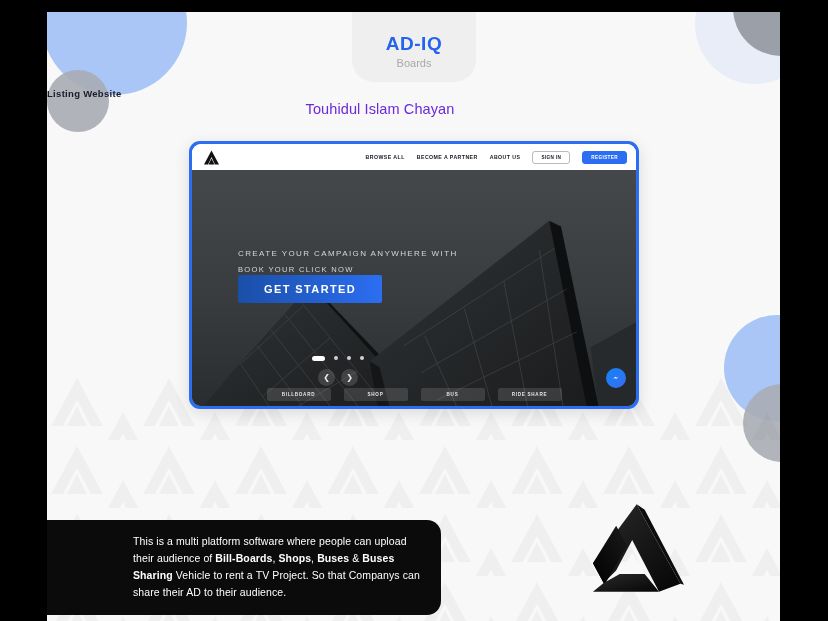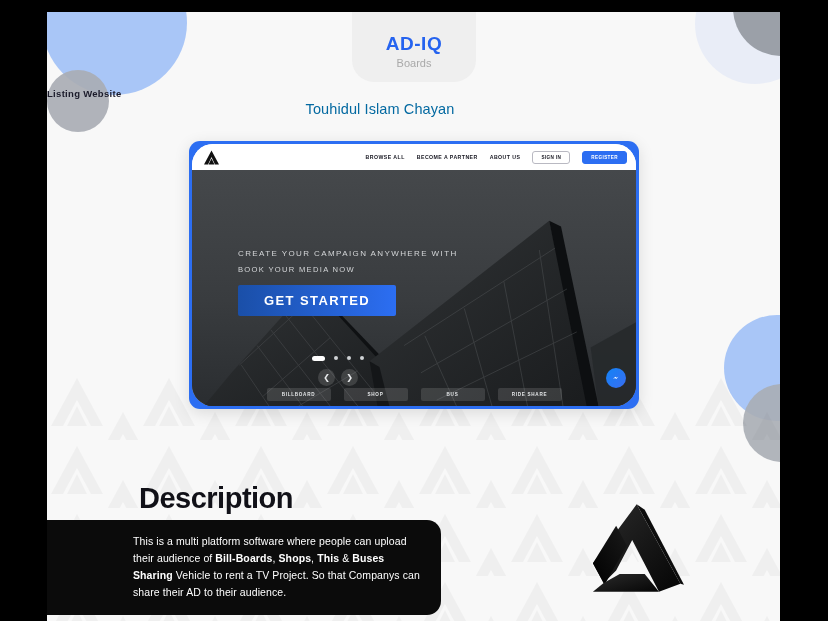--- a/index.html
+++ b/index.html
@@ -50,36 +50,36 @@
   #proj-title { font-size:19px; font-weight:700; color:#2563ef; letter-spacing:.5px; }
   #proj-sub   { font-size:11px; color:#a9a9a9; margin-top:2px; }
 
   #listing-label {
     position:absolute; left:0; top:76px; width:767px;
     text-align:left; font-size:9.5px; font-weight:700;
     color:#1b1b2b; letter-spacing:.3px;
   }
   #author {
     position:absolute; left:0; top:89px; width:666px;
-    text-align:center; font-size:14.5px; color:#0369a1; letter-spacing:.1px;
+    text-align:center; font-size:14.5px; color:#6d28d9; letter-spacing:.1px;
   }
 
   
   #mockup {
     position:absolute; left:142px; top:129px;
     width:450px; height:268px;
     background:#2c6ef2;
     border-radius:11px;
     padding:3px;
     box-shadow:0 4px 16px rgba(0,0,0,.12);
   }
   #mockup-inner {
     width:100%; height:100%;
     background:#ffffff;
-    border-radius:21px;
+    border-radius:9px;
     overflow:hidden;
     position:relative;
   }
 
   
   #site-nav {
     height:26px; background:#ffffff;
     display:flex; align-items:center;
     padding:0 9px 0 11px;
     position:relative; z-index:5;
@@ -112,23 +112,23 @@
   }
   #hero-head {
     margin-top:5px; font-size:23px; font-weight:700; letter-spacing:1.2px;
     color:#ffffff; line-height:1;
   }
   #hero-head .accent { color:#2c6ef2; }
   #hero-sub {
     margin-top:7px; font-size:7.6px; color:#d4d6d8; letter-spacing:1.3px; font-weight:500;
   }
   #cta {
-    margin-top:11px; display:inline-block;
+    margin-top:1px; display:inline-block;
     background:linear-gradient(90deg,#1a4fa8 0%, #2c6ef2 100%);
-    color:#fff; font-size:13px; font-weight:700; letter-spacing:1.4px;
+    color:#fff; font-size:11px; font-weight:700; letter-spacing:1.4px;
     padding:8px 26px; border-radius:2px;
   }
 
   
   #dots { position:absolute; left:120px; top:186px; display:flex; align-items:center; gap:9px; z-index:4; }
   .dot { width:4px; height:4px; border-radius:50%; background:#cfd2d5; }
   .dot.active { width:13px; height:4.5px; border-radius:3px; background:#ffffff; }
 
   
   #arrows { position:absolute; left:126px; top:199px; display:flex; gap:6px; z-index:4; }
@@ -273,21 +273,21 @@
                 <path d="M316 114 L340 242"></path>
                   <path d="M352 82 L376 242"></path>
               </g>
             </g>
 
             <path d="M404 182 L450 156 L450 242 L412 242 Z" fill="#26292b" opacity=".9"></path>
           </svg>
 
           <div id="hero-copy">
             <div id="hero-eyebrow">CREATE YOUR CAMPAIGN ANYWHERE WITH</div>
-            <div id="hero-sub">BOOK YOUR MEDIA NOW</div>
+            <div id="hero-sub">BOOK YOUR CLICK NOW</div>
             <div><span id="cta">GET STARTED</span></div>
           </div>
 
           <div id="dots">
             <span class="dot active"></span>
             <span class="dot"></span>
             <span class="dot"></span>
             <span class="dot"></span>
           </div>
 
@@ -307,24 +307,23 @@
             <svg viewBox="0 0 24 24" width="12" height="12" aria-hidden="true">
               <path d="M12 2C6.3 2 2 6.2 2 11.6c0 3.1 1.4 5.8 3.7 7.6v3.3l3.4-1.9c.9.3 1.9.4 2.9.4 5.7 0 10-4.2 10-9.5S17.7 2 12 2z" fill="#ffffff" opacity="0"></path>
               <path d="M6 14.2l4.6-4.9 2.3 2.4 4.1-2.4-4.6 4.9-2.3-2.4z" fill="#ffffff"></path>
             </svg>
           </div>
 
         </div>
       </div>
     </div>
 
-    <div id="desc-title">Description</div>
 
     <div id="desc-box">
-      <div id="desc-text"><span>This is a multi platform software where people can upload their audience of </span><b>Bill-Boards</b><span>, </span><b>Shops</b><span>, </span><b>This</b><span> &amp; </span><b>Buses Sharing</b><span> Vehicle to rent a TV Project. So that Companys can share their AD to their audience.</span></div>
+      <div id="desc-text"><span>This is a multi platform software where people can upload their audience of </span><b>Bill-Boards</b><span>, </span><b>Shops</b><span>, </span><b>Buses</b><span> &amp; </span><b>Buses Sharing</b><span> Vehicle to rent a TV Project. So that Companys can share their AD to their audience.</span></div>
     </div>
 
     <svg id="big-logo" viewBox="0 0 120 112">
       <defs>
         <linearGradient id="lg1" x1="0" y1="0" x2="1" y2="1">
           <stop offset="0%" stop-color="#2b2b2b"></stop>
             <stop offset="100%" stop-color="#050505"></stop>
         </linearGradient>
         <linearGradient id="lg2" x1="1" y1="0" x2="0" y2="1">
           <stop offset="0%" stop-color="#1a1a1a"></stop>

